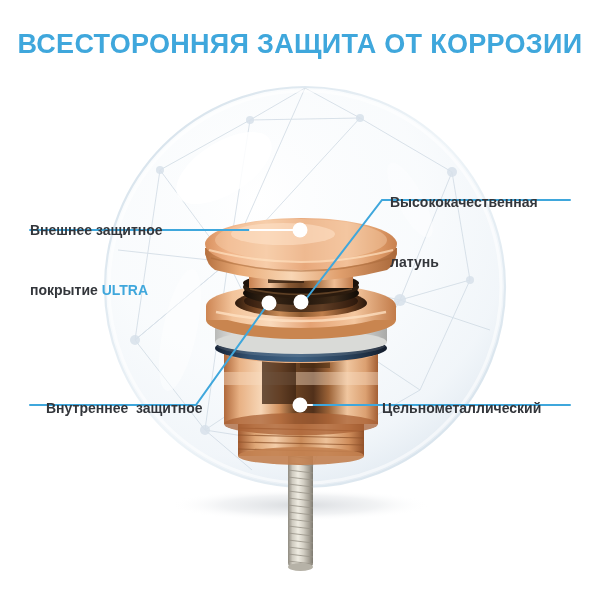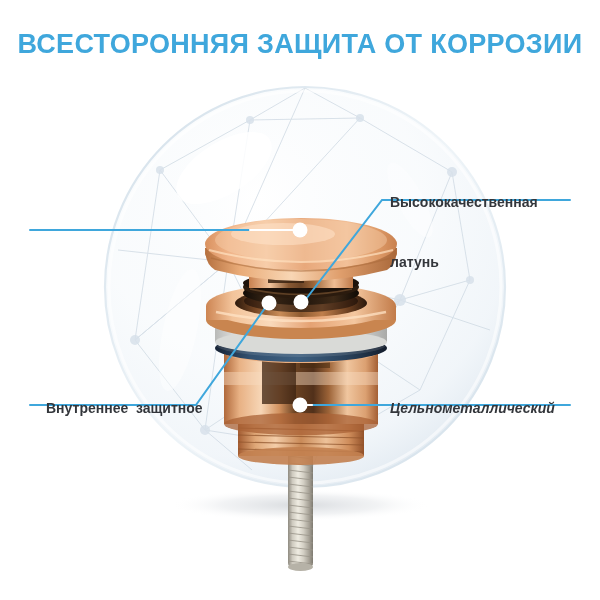--- a/index.html
+++ b/index.html
@@ -32,21 +32,21 @@
     font-size:14px;
     font-weight:bold;
     color:#33363B;
     line-height:20px;
     white-space:pre;
   }
   .label .hl{color:#3FA7DC;}
   .lbl-tl{left:30px;top:180px;}
   .lbl-bl{left:46px;top:358px;}
   .lbl-tr{left:390px;top:152px;}
-  .lbl-br{left:390px;top:358px;font-style:italic;}
+  .lbl-br{left:382px;top:358px;}
 
   
   svg.art{position:absolute;left:0;top:0;width:600px;height:600px;}
 </style>
 </head>
 <body>
 
 <div id="stage">
 
   <svg class="art" viewBox="0 0 600 600">
@@ -323,20 +323,24 @@
       <circle cx="269" cy="303" r="7.5" fill="#ffffff"></circle>
 
       <path d="M570 405 L312 405" stroke="#3FA7DC" stroke-width="2"></path>
       <path d="M312 405 L306 405" stroke="#ffffff" stroke-width="2.2"></path>
       <circle cx="300" cy="405" r="7.5" fill="#ffffff"></circle>
     </g>
   </svg>
 
   <div class="title">ВСЕСТОРОННЯЯ ЗАЩИТА ОТ КОРРОЗИИ</div>
 
+  <div class="label lbl-tl">
+    <div>Внешнее защитное</div>
+    <div><span>покрытие </span><span class="hl">ULTRA</span></div>
+  </div>
 
   <div class="label lbl-bl">
     <div>Внутреннее  защитное</div>
   </div>
 
   <div class="label lbl-tr">
     <div>Высококачественная</div>
     <div>латунь</div>
   </div>
 

